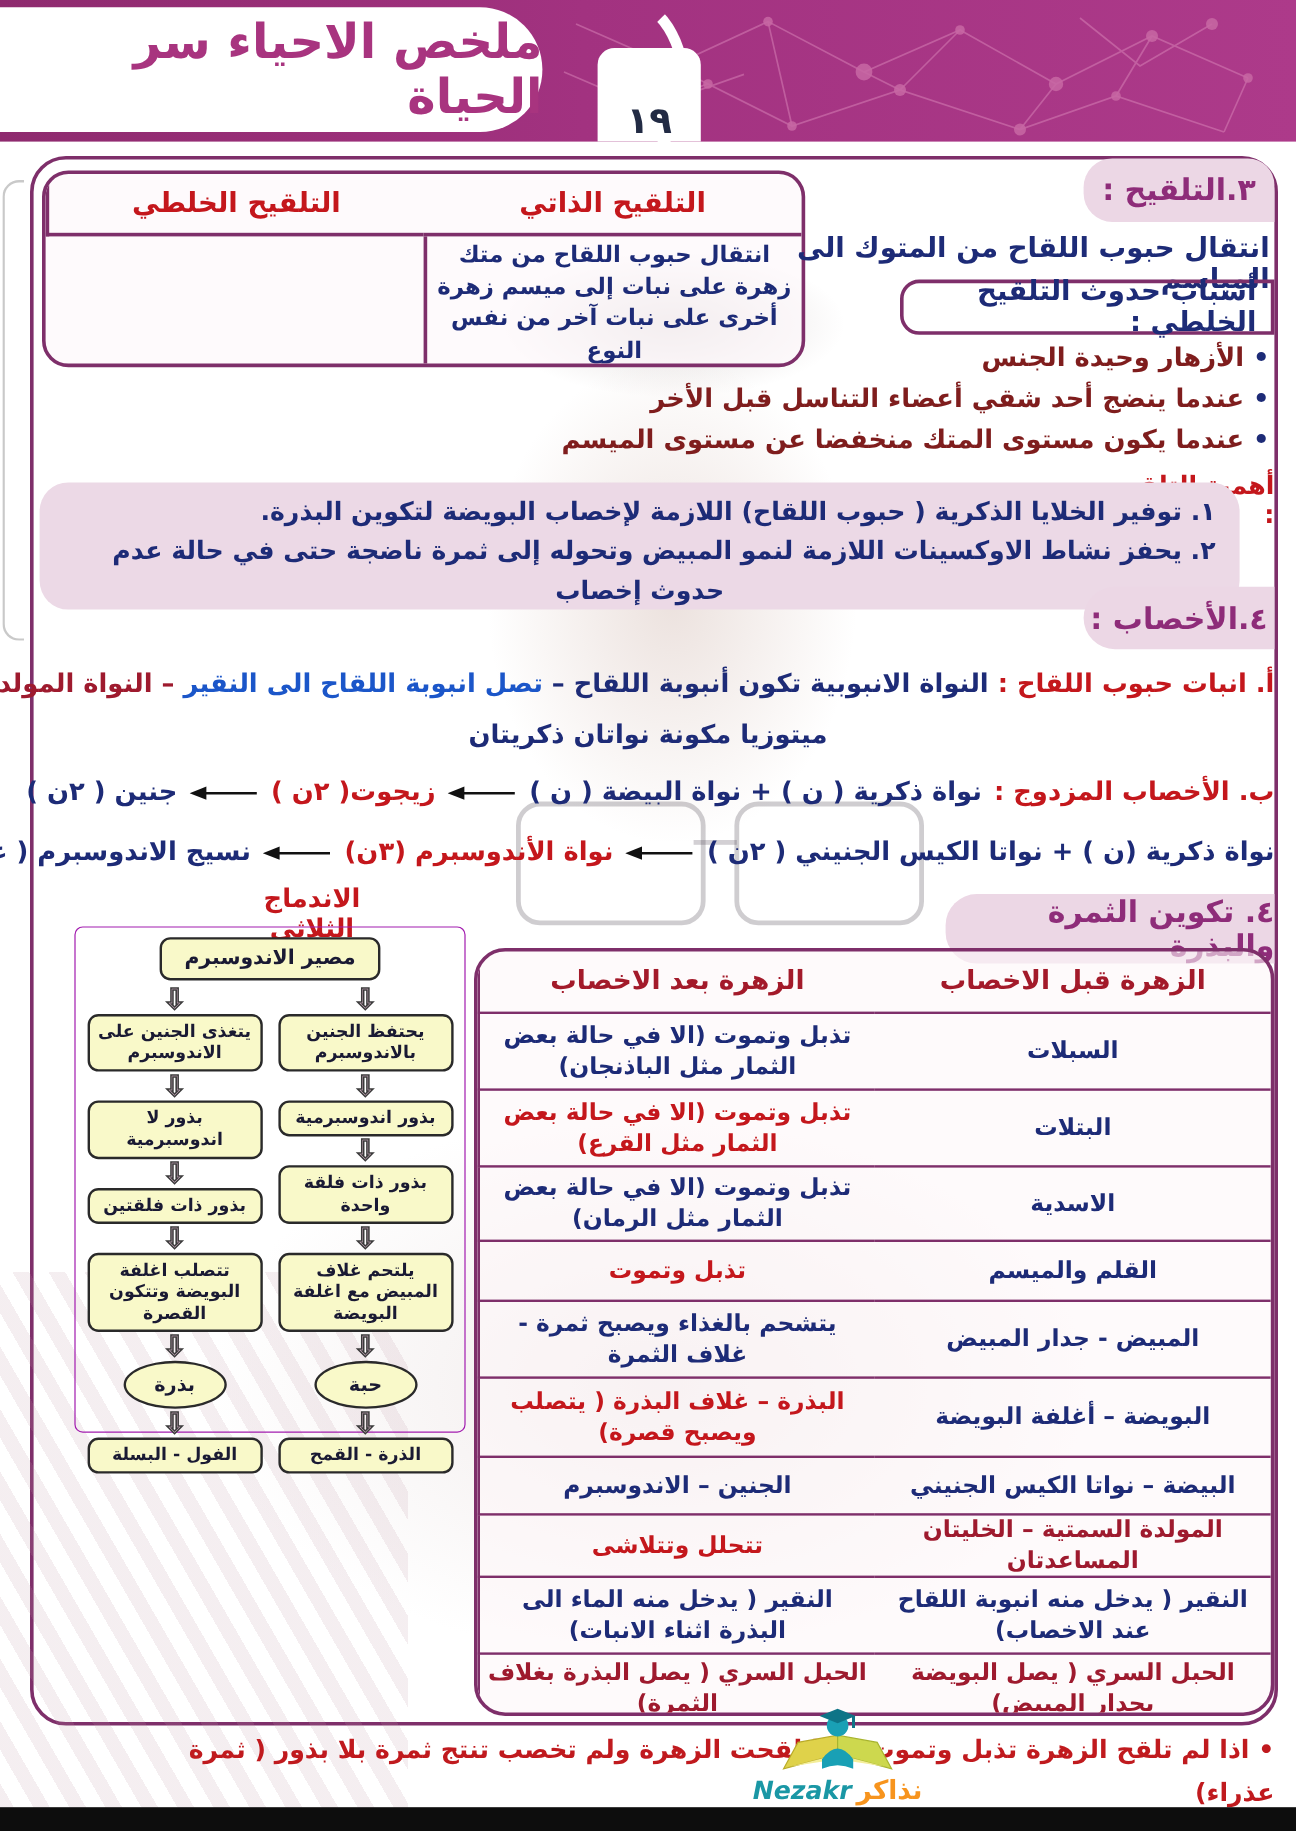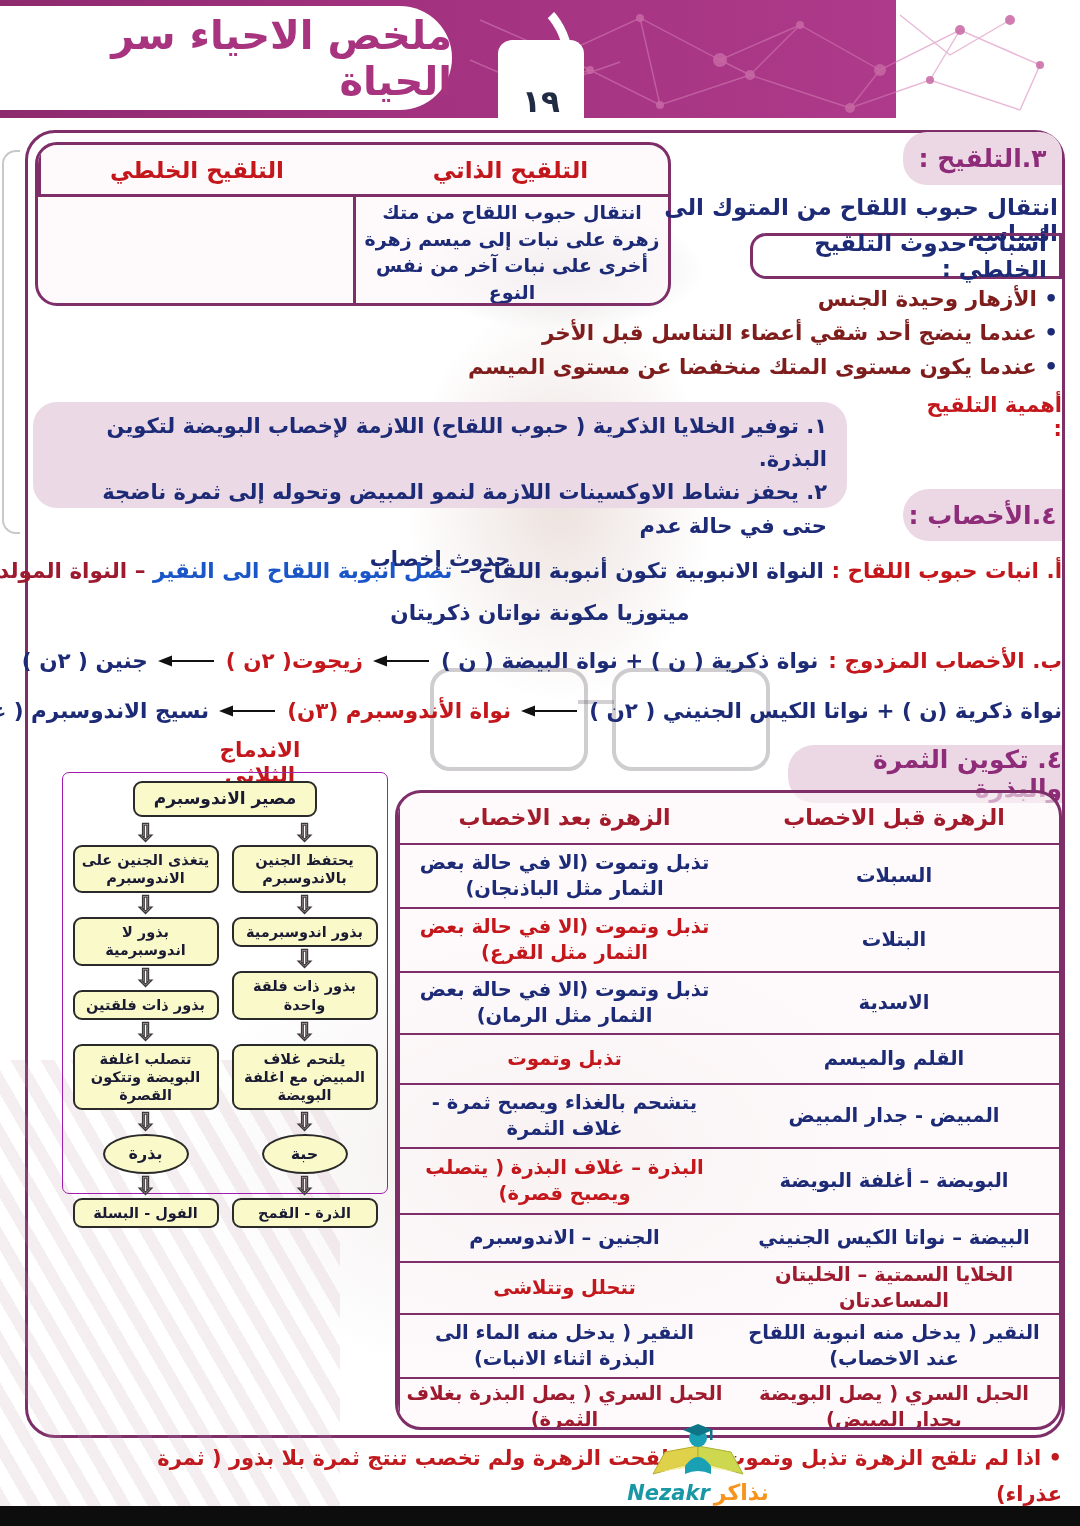--- a/index.html
+++ b/index.html
@@ -1,19 +1,19 @@
 <!DOCTYPE html>
 <html lang="ar"><head>
 <meta charset="utf-8">
 <style>
   html,body{margin:0;padding:0;background:#e8e8e8;}
   .page{position:relative;width:1080px;height:1526px;background:#ffffff;overflow:hidden;
         font-family:"DejaVu Sans",sans-serif;font-weight:bold;margin:0 auto;}
   
-  .banner{position:absolute;left:0;top:0;width:896px;height:118px;
+  .banner{position:absolute;left:0;top:0;width:1080px;height:118px;
           background:linear-gradient(90deg,#8e2a6e,#a23280 45%,#ad3a8a);z-index:3;}
   .net{position:absolute;inset:0;}
   .title-box{position:absolute;left:0;top:6px;width:452px;height:104px;background:#fff;
              border-radius:0 52px 52px 0;display:flex;align-items:center;justify-content:center;z-index:4;}
   .title-box span{color:#a8347f;font-size:40px;direction:rtl;}
   .title-curve{position:absolute;left:452px;top:-8px;width:104px;height:134px;border:9px solid transparent;
                border-right-color:#ffffff;border-radius:50%;z-index:4;}
   .page-tab{position:absolute;left:498px;top:40px;width:86px;height:78px;background:#fff;
             border-radius:14px 14px 0 0;display:flex;align-items:flex-end;justify-content:center;z-index:5;}
   .page-tab span{color:#222b44;font-size:31px;line-height:1.1;}
@@ -50,21 +50,21 @@
   
   .lbl-poll{left:903px;top:132px;width:159px;height:53px;border-radius:24px 22px 0 24px;}
   .def3{left:600px;top:194px;width:458px;text-align:right;font-size:23px;direction:rtl;}
   .reasons-box{left:750px;top:233px;width:312px;height:46px;border:3px solid #7e2f6a;
                border-radius:16px 0 0 16px;display:flex;align-items:center;justify-content:flex-start;
                direction:rtl;padding-right:12px;font-size:23px;box-sizing:border-box;}
   .rlist{left:420px;top:282px;width:638px;direction:rtl;}
   .rlist div{text-align:right;font-size:21.5px;color:#7f1d1d;line-height:1.58;}
   .rlist div::before{content:"•  ";color:#1d2b77;}
   .imp-lbl{left:912px;top:393px;width:150px;font-size:21px;direction:rtl;text-align:right;}
-  .imp-box{left:33px;top:402px;width:814px;height:106px;background:#ecd9e6;border-radius:24px;
+  .imp-box{left:33px;top:402px;width:1000px;height:106px;background:#ecd9e6;border-radius:24px;
            box-sizing:border-box;padding:8px 20px 0 20px;direction:rtl;}
   .imp-box .l{font-size:21px;color:#1d2b77;line-height:1.58;text-align:right;}
   .imp-box .c{text-align:center;}
   .lbl-fert{left:903px;top:489px;width:159px;height:52px;border-radius:26px 0 0 26px;}
   
   .germ{left:35px;top:558px;width:1027px;direction:rtl;text-align:right;font-size:21.5px;white-space:nowrap;}
   .germ2{left:0;top:600px;width:1080px;text-align:center;font-size:21.5px;direction:rtl;}
   .flowrow{direction:rtl;display:flex;align-items:center;gap:10px;font-size:21.5px;white-space:nowrap;}
   .flowb{left:335px;top:648px;width:727px;}
   .flowc{left:55px;top:698px;width:1007px;}
@@ -270,21 +270,21 @@
 
     <div class="bcell navy">المبيض - جدار المبيض</div>
     <div class="bcell navy bdiv">يتشحم بالغذاء ويصبح ثمرة - غلاف الثمرة</div>
 
     <div class="bcell navy">البويضة – أغلفة البويضة</div>
     <div class="bcell red bdiv">البذرة – غلاف البذرة ( يتصلب ويصبح قصرة)</div>
 
     <div class="bcell navy">البيضة – نواتا الكيس الجنيني</div>
     <div class="bcell navy bdiv">الجنين – الاندوسبرم</div>
 
-    <div class="bcell maroon">الخلايا السمتية – الخليتان المساعدتان</div>
+    <div class="bcell maroon">المولدة السمتية – الخليتان المساعدتان</div>
     <div class="bcell red bdiv">تتحلل وتتلاشى</div>
 
     <div class="bcell navy">النقير ( يدخل منه انبوبة اللقاح عند الاخصاب)</div>
     <div class="bcell navy bdiv">النقير ( يدخل منه الماء الى البذرة اثناء الانبات)</div>
 
     <div class="bcell maroon last">الحبل السري ( يصل البويضة بجدار المبيض)</div>
     <div class="bcell maroon bdiv last">الحبل السري ( يصل البذرة بغلاف الثمرة)</div>
   </div>
 
   <div class="abs notes">

